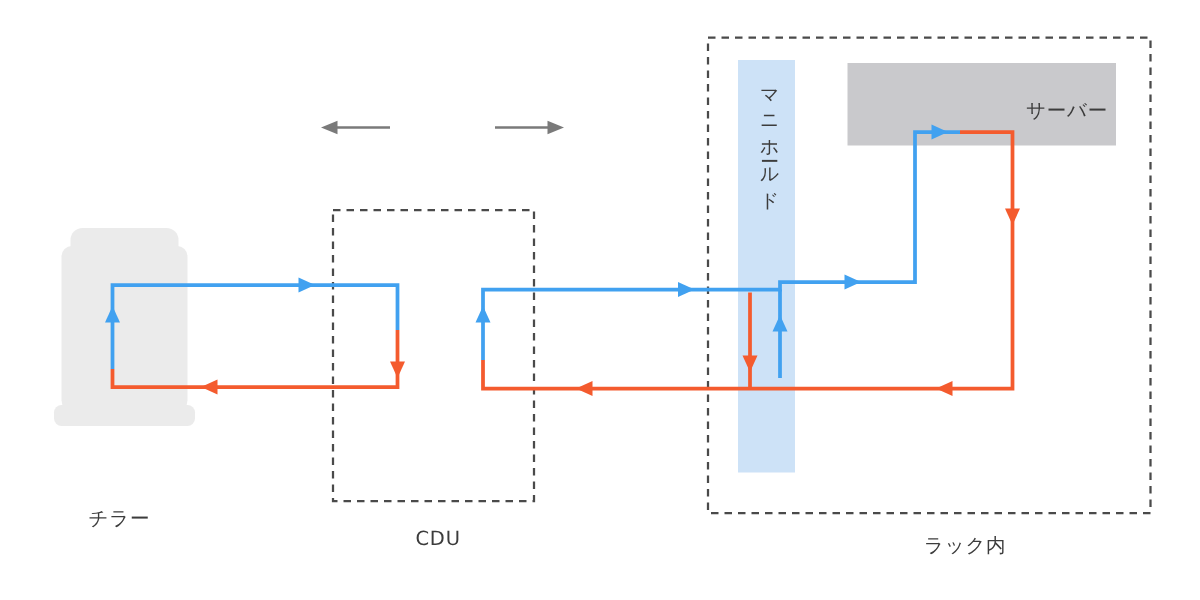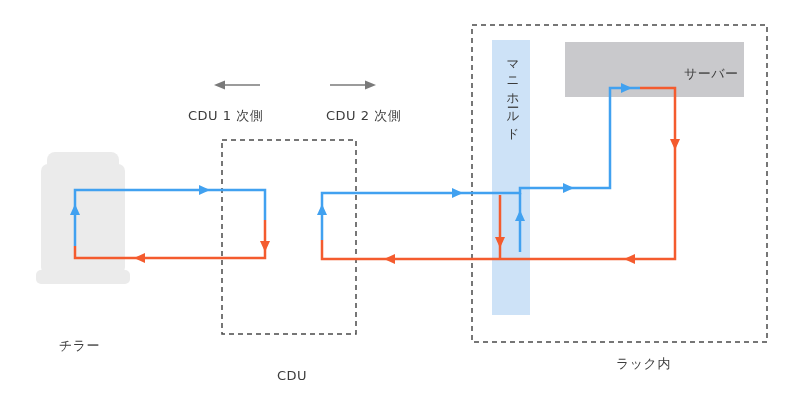--- a/index.html
+++ b/index.html
@@ -82,21 +82,19 @@
       <polygon class="arrow-return" points="6,0 -5,5 -5,-5" transform="translate(390,259) rotate(180)"></polygon>
       <polygon class="arrow-supply" points="6,0 -5,5 -5,-5" transform="translate(520,216) rotate(-90)"></polygon>
       <polygon class="arrow-return" points="6,0 -5,5 -5,-5" transform="translate(500,242) rotate(90)"></polygon>
       <polygon class="arrow-supply" points="6,0 -5,5 -5,-5" transform="translate(568,188)"></polygon>
       <polygon class="arrow-supply" points="6,0 -5,5 -5,-5" transform="translate(626,88)"></polygon>
       <polygon class="arrow-return" points="6,0 -5,5 -5,-5" transform="translate(675,144) rotate(90)"></polygon>
       <polygon class="arrow-return" points="6,0 -5,5 -5,-5" transform="translate(630,259) rotate(180)"></polygon>
     </g>
   </svg>
 
-  <div class="lbl" style="left:188px;top:107px">CDU 1 次側</div>
-  <div class="lbl" style="left:326px;top:107px">CDU 2 次側</div>
   <div class="lbl" style="left:59px;top:337px">チラー</div>
-  <div class="lbl" style="left:277px;top:368px">CDU</div>
+  <div class="lbl" style="left:277px;top:352px">CDU</div>
   <div class="lbl" style="left:616px;top:355px">ラック内</div>
   <div class="lbl" style="left:684px;top:65px">サーバー</div>
   <div class="lbl lbl-vertical" style="left:504px;top:52px">マニホールド</div>
 
 </div>
 
 </body></html>

